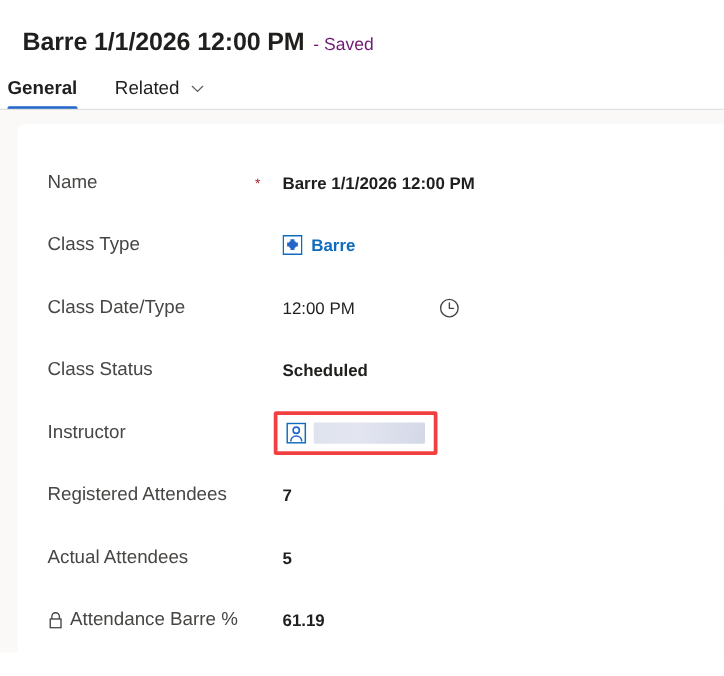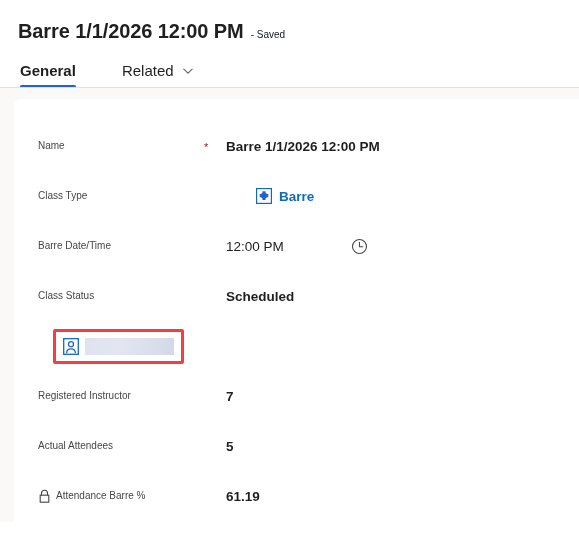--- a/index.html
+++ b/index.html
@@ -39,42 +39,42 @@
 
   .record-title {
     font-size: 20px;
     font-weight: 700;
     color: #201f1e;
     letter-spacing: -0.1px;
     line-height: 26px;
   }
 
   .saved-state {
-    font-size: 10px;
-    color: #0f172a;
+    font-size: 14px;
+    color: #701a75;
     font-weight: 400;
     line-height: 18px;
     margin-top: 16px;
   }
 
   .entity-name {
     font-size: 12.5px;
     color: #323130;
     margin-top: 3px;
     line-height: 16px;
   }
 
   
   .tabbar {
     position: relative;
     display: flex;
     align-items: flex-end;
-    gap: 16px;
+    gap: 0;
     margin-top: 14px;
-    padding-left: 18px;
+    padding-left: 4px;
     height: 36px;
   }
 
   .tab {
     position: relative;
     display: flex;
     align-items: center;
     gap: 7px;
     height: 36px;
     padding: 0 12px 0 2px;
@@ -145,21 +145,21 @@
     height: 50px;
     padding-left: 24px;
   }
 
   .field-label-cell {
     width: 166px;
     flex: 0 0 166px;
     display: flex;
     align-items: center;
     gap: 5px;
-    font-size: 10px;
+    font-size: 15px;
     color: #484644;
     line-height: 18px;
   }
 
   .field-label { white-space: nowrap; }
 
   .lock-icon {
     display: inline-block;
     width: 13px;
     height: 14px;
@@ -194,21 +194,20 @@
 
   .value-text.bold {
     font-weight: 700;
   }
 
   
   .lookup {
     display: flex;
     align-items: center;
     gap: 7px;
-    margin-left: 30px;
   }
 
   .lookup-icon {
     width: 16px;
     height: 16px;
     flex: 0 0 16px;
   }
   .lookup-icon svg { display: block; }
 
   .lookup-text {
@@ -331,21 +330,21 @@
                 <path d="M6.4 3.3 h3.2 v1.6 a1.1 1.1 0 0 1 1.1 1.1 h1.6 v3.2 h-1.6 a1.1 1.1 0 0 1 -1.1 1.1 v1.6 h-3.2 v-1.6 a1.1 1.1 0 0 1 -1.1 -1.1 h-1.6 v-3.2 h1.6 a1.1 1.1 0 0 1 1.1 -1.1 z" fill="#2266cc"></path>
               </svg>
             </span>
             <span class="lookup-text">Barre</span>
           </span>
         </div>
       </div>
 
       <div class="field-row">
         <div class="field-label-cell">
-          <span class="field-label">Barre Date/Time</span>
+          <span class="field-label">Class Date/Type</span>
         </div>
         <div class="required-mark"></div>
         <div class="field-value-cell">
           <div class="datetime-group">
 
 
             <div class="dt-part dt-time">
               <span class="dt-text">12:00 PM</span>
               <span class="dt-icon">
                 <svg viewBox="0 0 17 17" width="17" height="17">
@@ -363,38 +362,41 @@
         <div class="field-label-cell">
           <span class="field-label">Class Status</span>
         </div>
         <div class="required-mark"></div>
         <div class="field-value-cell">
           <span class="value-text bold">Scheduled</span>
         </div>
       </div>
 
       <div class="field-row">
+        <div class="field-label-cell">
+          <span class="field-label">Instructor</span>
+        </div>
         <div class="required-mark"></div>
         <div class="field-value-cell">
           <div class="highlight-wrap">
             <span class="person-icon">
               <svg viewBox="0 0 16 17" width="16" height="17">
                 <rect x="0.7" y="0.7" width="14.6" height="15.6" fill="#ffffff" stroke="#0f6cbd" stroke-width="1.3"></rect>
                 <circle cx="8" cy="6.2" r="2.5" fill="none" stroke="#2266cc" stroke-width="1.3"></circle>
                 <path d="M3.6 15.2 c0-2.7 2-4.4 4.4-4.4 s4.4 1.7 4.4 4.4" fill="none" stroke="#2266cc" stroke-width="1.3"></path>
               </svg>
             </span>
             <span class="skeleton-bar"></span>
           </div>
         </div>
       </div>
 
       <div class="field-row">
         <div class="field-label-cell">
-          <span class="field-label">Registered Instructor</span>
+          <span class="field-label">Registered Attendees</span>
         </div>
         <div class="required-mark"></div>
         <div class="field-value-cell">
           <span class="value-text bold">7</span>
         </div>
       </div>
 
       <div class="field-row">
         <div class="field-label-cell">
           <span class="field-label">Actual Attendees</span>

